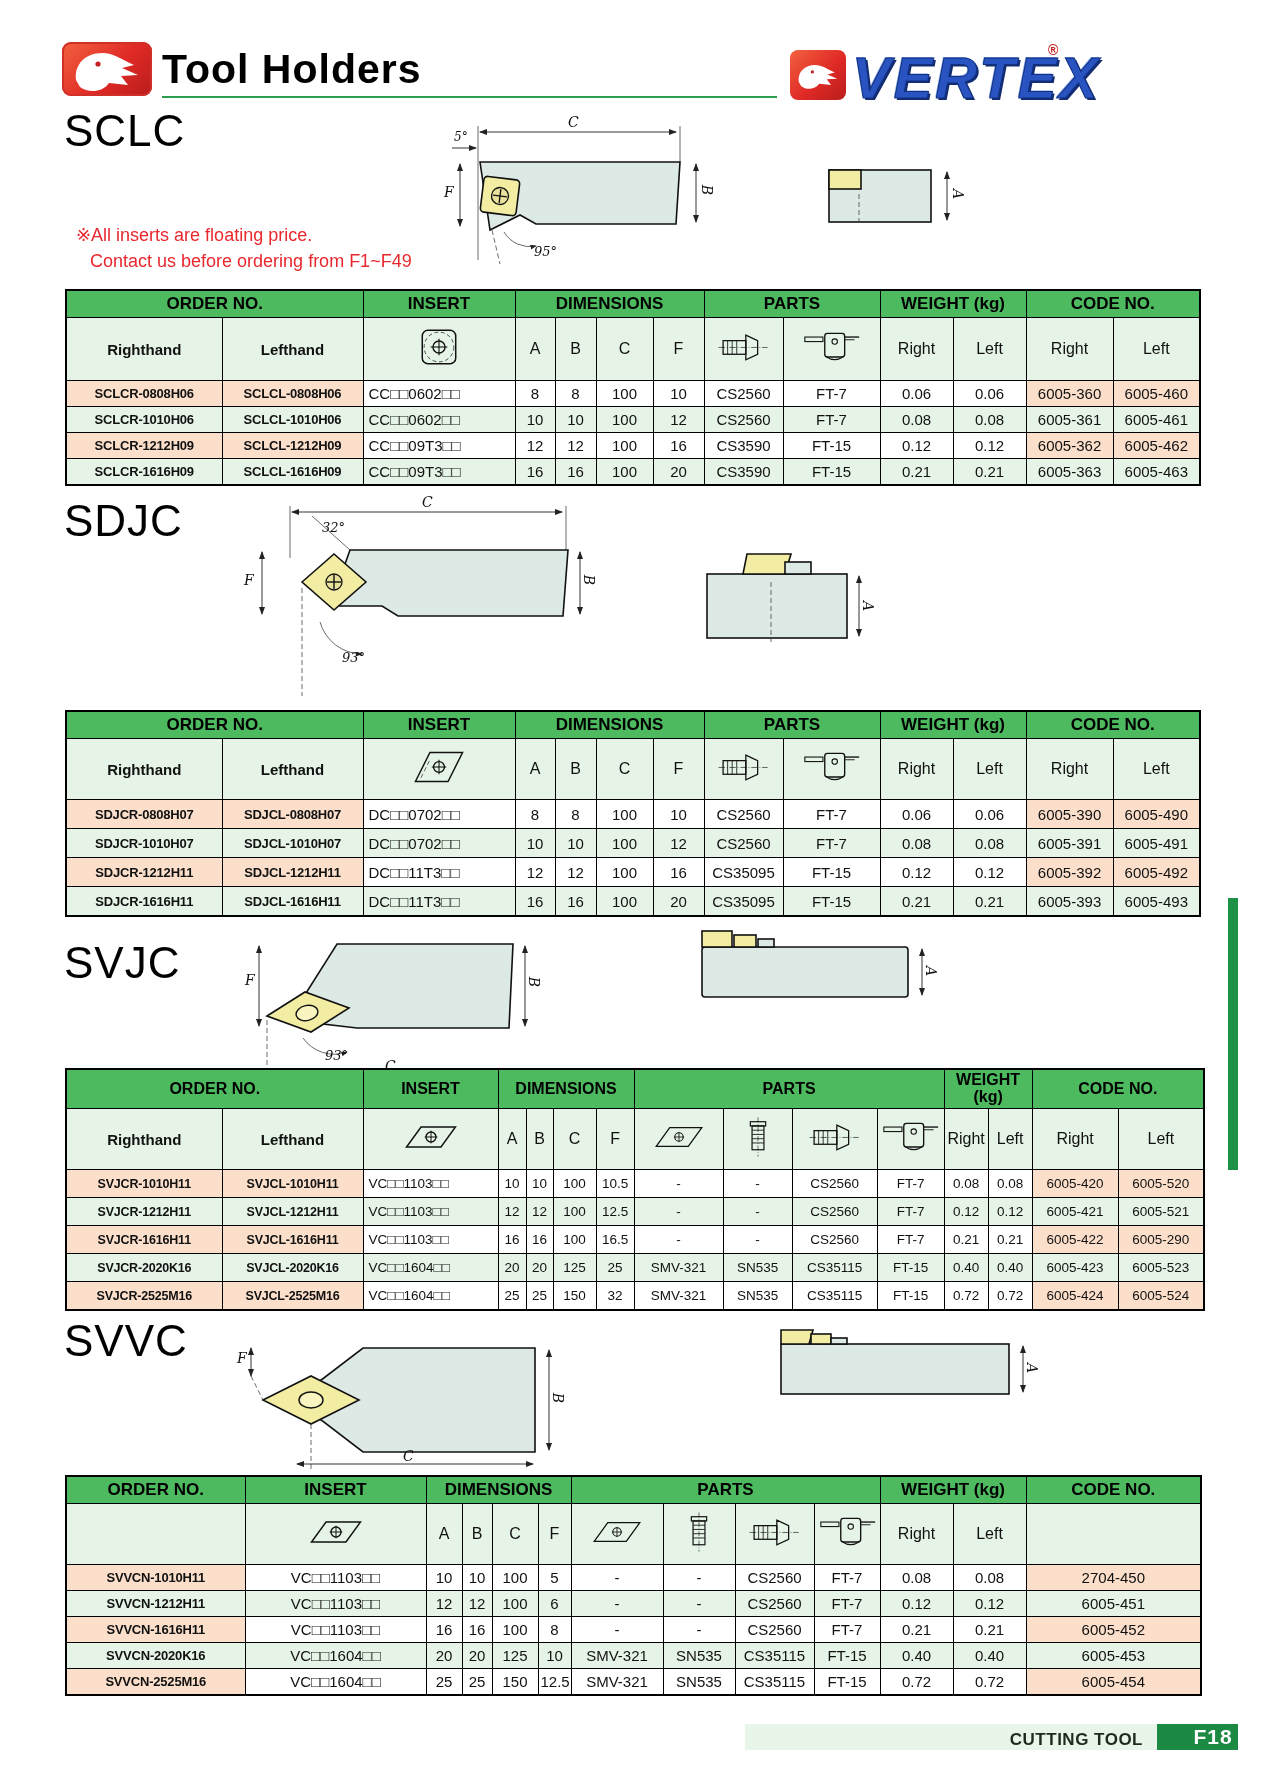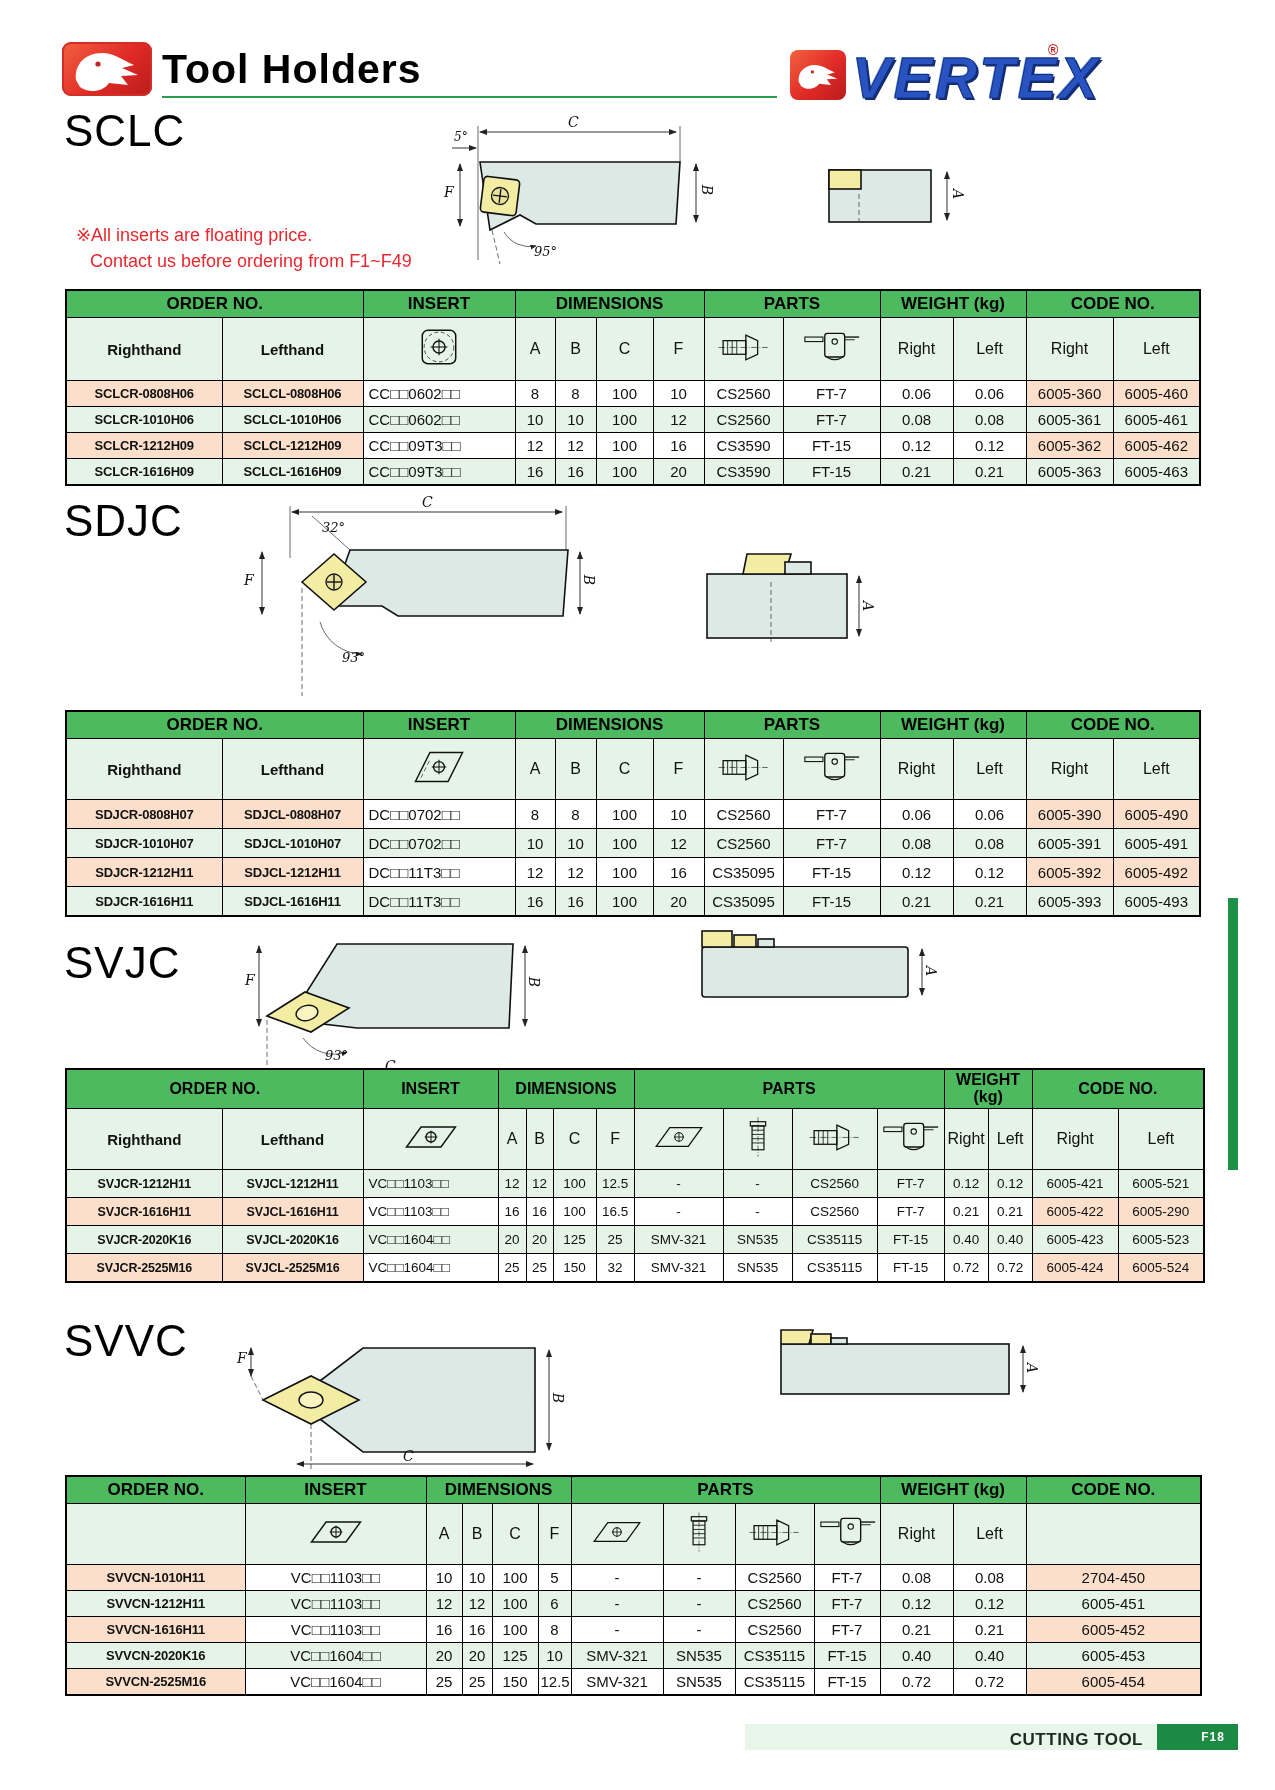--- a/index.html
+++ b/index.html
@@ -21,21 +21,21 @@
   
   .sec-head{font-size:44px;font-weight:400;letter-spacing:1px;color:#000;}
   
   .note{font-size:18px;line-height:26px;}
   
   #side-tab{left:1228px;top:898px;width:47px;height:272px;display:flex;align-items:center;justify-content:center;}
   #side-tab span{transform:rotate(-90deg);white-space:nowrap;font-weight:bold;font-size:15px;color:#0b3b1d;letter-spacing:.5px;}
   #footer-strip{left:745px;top:1724px;width:412px;height:26px;display:flex;align-items:center;justify-content:flex-end;padding-right:14px;box-sizing:border-box;}
   #footer-strip span{font-size:17px;font-weight:bold;color:#1c2b1e;letter-spacing:.5px;}
   #footer-page{left:1157px;top:1724px;width:112px;height:26px;display:flex;align-items:center;justify-content:center;}
-  #footer-page span{color:#fff;font-size:12px;font-weight:bold;letter-spacing:1px;}
+  #footer-page span{color:#fff;font-size:21px;font-weight:bold;letter-spacing:1px;}
   
   .spec{position:absolute;border-collapse:collapse;table-layout:fixed;background:#fff;border:2px solid #000;}
   .spec th,.spec td{border:1px solid #000;text-align:center;vertical-align:middle;padding:0 2px;
                     overflow:hidden;white-space:nowrap;}
   .spec tr.grp th{background:var(--green);font-weight:bold;font-size:17px;color:#000;white-space:normal;line-height:1.05;}
   .spec tr.sub th{background:var(--ltg);font-weight:normal;font-size:16px;}
   .spec tr.sub th.bold{font-weight:bold;font-size:15px;}
   .spec td{font-size:15px;}
   .spec tr.alt td{background:var(--ltg);}
   .spec td.pink{background:var(--pink);}
@@ -532,20 +532,37 @@
     <path d="M27,32 q9,6 18,0" fill="none" stroke="#111" stroke-width="1.2"></path>
   </svg>
 </th>
           <th>Right</th>
           <th>Left</th>
           <th>Right</th>
           <th>Left</th>
         </tr>
       </thead>
       <tbody>
+        <tr>
+          <td class="pink boldcell">SVJCR-1010H11</td>
+          <td class="pink boldcell">SVJCL-1010H11</td>
+          <td class="insert left">VC□□1103□□</td>
+          <td>10</td>
+          <td>10</td>
+          <td>100</td>
+          <td>10.5</td>
+          <td>-</td>
+          <td>-</td>
+          <td>CS2560</td>
+          <td>FT-7</td>
+          <td>0.08</td>
+          <td>0.08</td>
+          <td class="pink">6005-420</td>
+          <td class="pink">6005-520</td>
+        </tr>
         <tr class="alt">
           <td class="pink boldcell">SVJCR-1212H11</td>
           <td class="pink boldcell">SVJCL-1212H11</td>
           <td class="insert left">VC□□1103□□</td>
           <td>12</td>
           <td>12</td>
           <td>100</td>
           <td>12.5</td>
           <td>-</td>
           <td>-</td>

